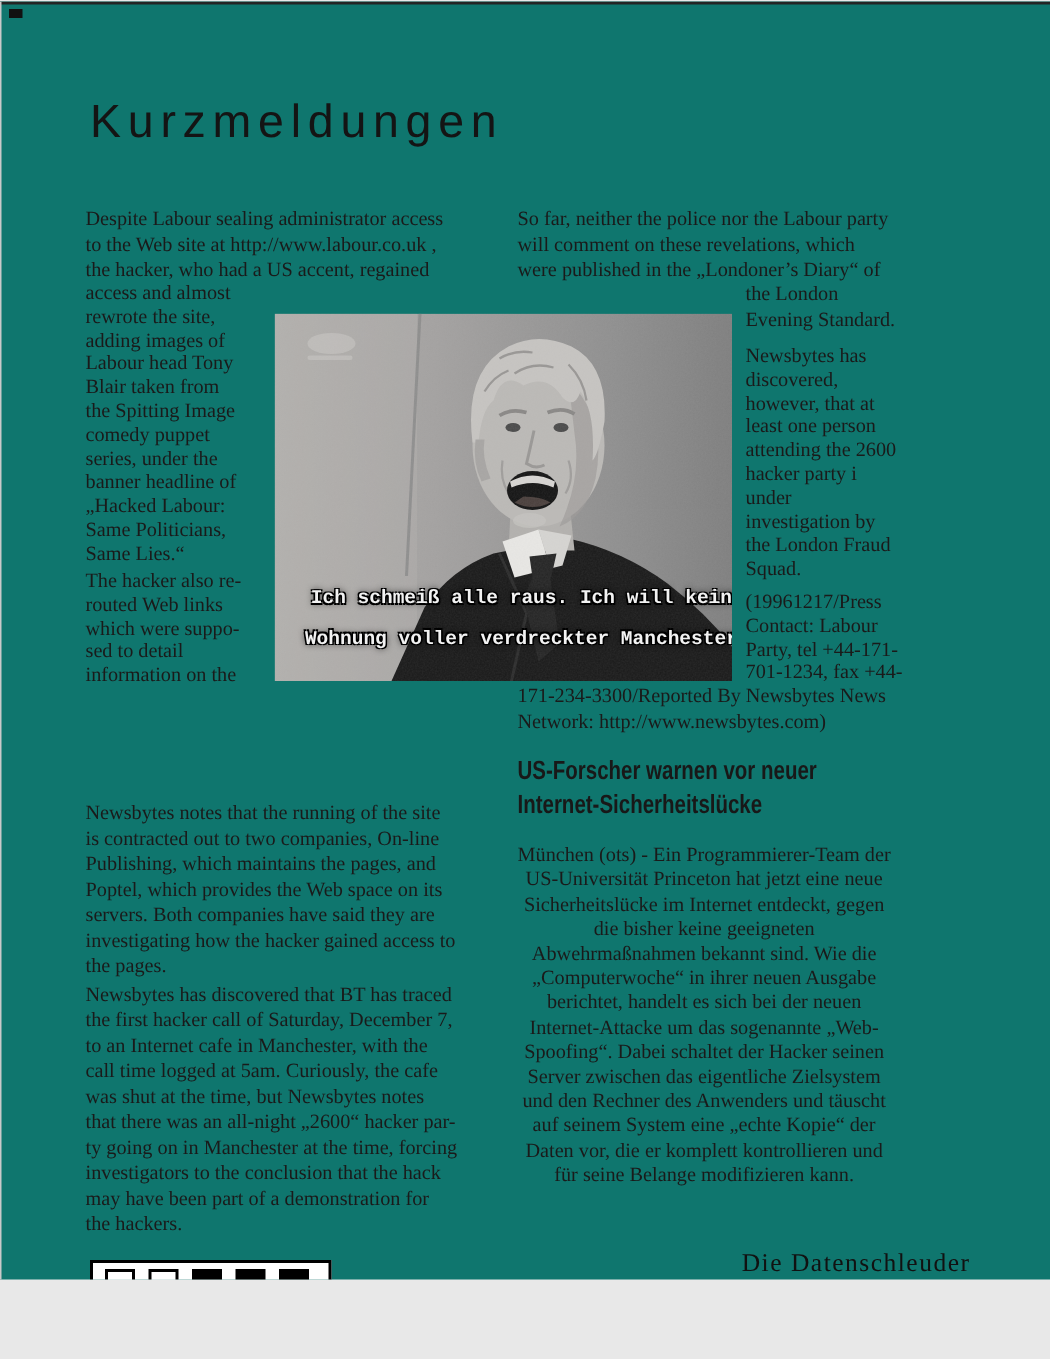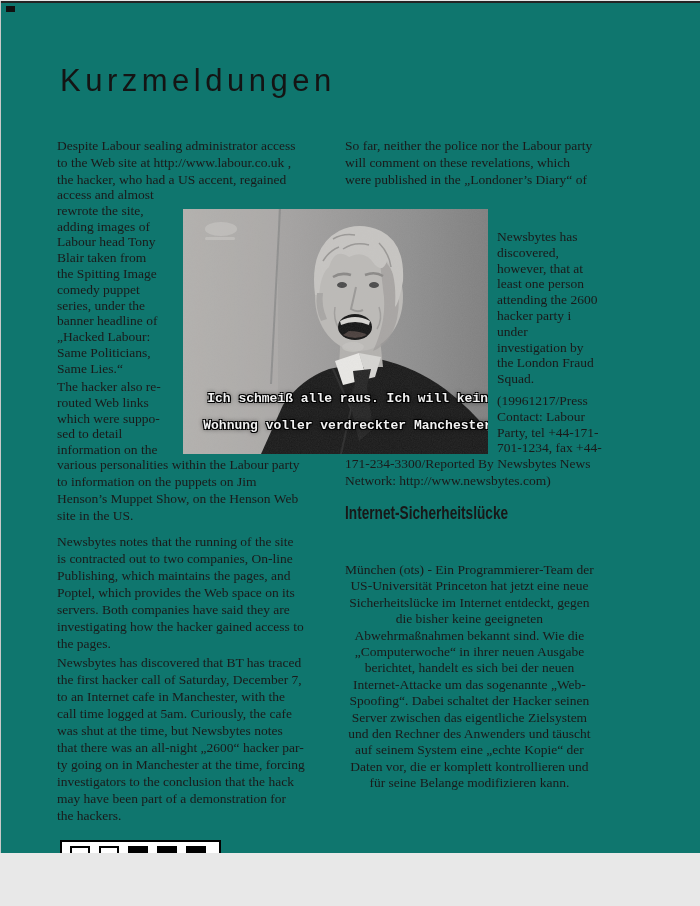--- a/index.html
+++ b/index.html
@@ -84,24 +84,20 @@
 series, under the
 banner headline of
 „Hacked Labour:
 Same Politicians,
 Same Lies.“</div>
   <div class="tb narrow" style="left:57px;top:378px;">The hacker also re-
 routed Web links
 which were suppo-
 sed to detail
 information on the</div>
-  <div class="tb" style="left:57px;top:455px;">various personalities within the Labour party
-to information on the puppets on Jim
-Henson’s Muppet Show, on the Henson Web
-site in the US.</div>
   <div class="tb" style="left:57px;top:532px;">Newsbytes notes that the running of the site
 is contracted out to two companies, On-line
 Publishing, which maintains the pages, and
 Poptel, which provides the Web space on its
 servers. Both companies have said they are
 investigating how the hacker gained access to
 the pages.</div>
   <div class="tb" style="left:57px;top:653px;">Newsbytes has discovered that BT has traced
 the first hacker call of Saturday, December 7,
 to an Internet cafe in Manchester, with the
@@ -109,20 +105,22 @@
 was shut at the time, but Newsbytes notes
 that there was an all-night „2600“ hacker par-
 ty going on in Manchester at the time, forcing
 investigators to the conclusion that the hack
 may have been part of a demonstration for
 the hackers.</div>
 
   <div class="tb" style="left:345px;top:136px;">So far, neither the police nor the Labour party
 will comment on these revelations, which
 were published in the „Londoner’s Diary“ of</div>
+  <div class="tb" style="left:497px;top:186px;">the London
+Evening Standard.</div>
   <div class="tb narrow" style="left:497px;top:228px;">Newsbytes has
 discovered,
 however, that at
 least one person
 attending the 2600
 hacker party i
 under
 investigation by
 the London Fraud
 Squad.</div>
@@ -194,20 +192,21 @@
 
       <rect width="305" height="245" filter="url(#grain)" opacity="0.16"></rect>
     </svg>
     <div class="caption">
       <div>Ich schmeiß alle raus. Ich will keine</div>
       <div>Wohnung voller verdreckter Manchester.</div>
     </div>
   </div>
 
   <div class="de-heading">
+    <div class="hl"><span>US-Forscher warnen vor neuer</span></div>
     <div class="hl"><span>Internet-Sicherheitslücke</span></div>
   </div>
   <div class="tb g" style="left:345px;top:561px;text-align:center;">München (ots) - Ein Programmierer-Team der
 US-Universität Princeton hat jetzt eine neue
 Sicherheitslücke im Internet entdeckt, gegen
 die bisher keine geeigneten
 Abwehrmaßnahmen bekannt sind. Wie die
 „Computerwoche“ in ihrer neuen Ausgabe
 berichtet, handelt es sich bei der neuen
 Internet-Attacke um das sogenannte „Web-
@@ -218,15 +217,16 @@
 Daten vor, die er komplett kontrollieren und
 für seine Belange modifizieren kann.</div>
 
   <div class="mark-box">
     <div class="sq empty"></div>
     <div class="sq empty"></div>
     <div class="sq filled"></div>
     <div class="sq filled"></div>
     <div class="sq filled"></div>
   </div>
+  <div class="pub-name">Die Datenschleuder</div>
   <div class="pub-issue"><span>Nummer 58, März 1997</span></div>
 
 </div>
 
 </body></html>

